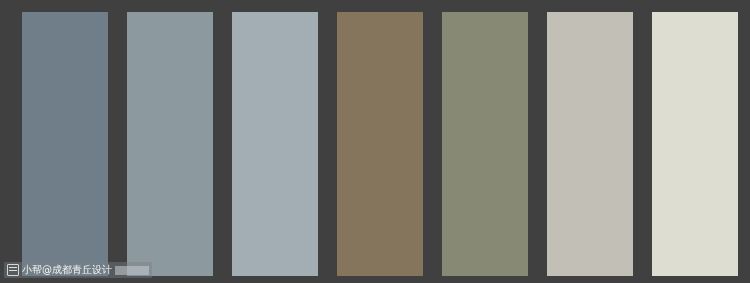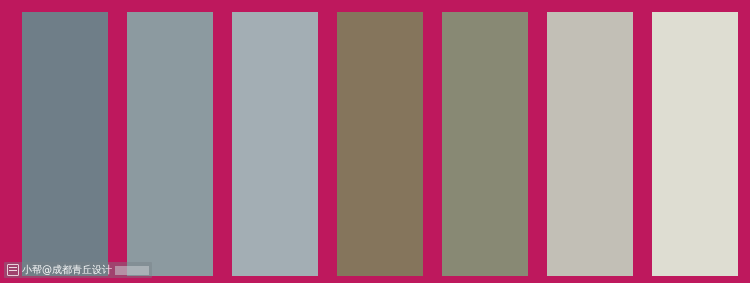--- a/index.html
+++ b/index.html
@@ -102,21 +102,21 @@
     width: 34px;
     height: 9px;
     background: rgba(200,205,210,0.55);
     display: inline-block;
     flex: 0 0 auto;
   }
 </style>
 </head>
 <body>
 
-<div id="palette-board" style="background: #be185d;">
+<div id="palette-board" style="background: #404040;">
 
   <div class="swatch-group" style="left:0px;">
     <div class="swatch-label" style="color: rgb(201, 201, 201);">LADY 5504 COASTAL BLUE</div>
     <div class="swatch-chip" style="background-color: rgb(111, 126, 136);"></div>
   </div>
 
   <div class="swatch-group" style="left:105px;">
     <div class="swatch-label" style="color: rgb(201, 201, 201);">LADY 5503 NATUURLIJK BLAUW</div>
     <div class="swatch-chip" style="background-color: rgb(140, 154, 160);"></div>
   </div>

